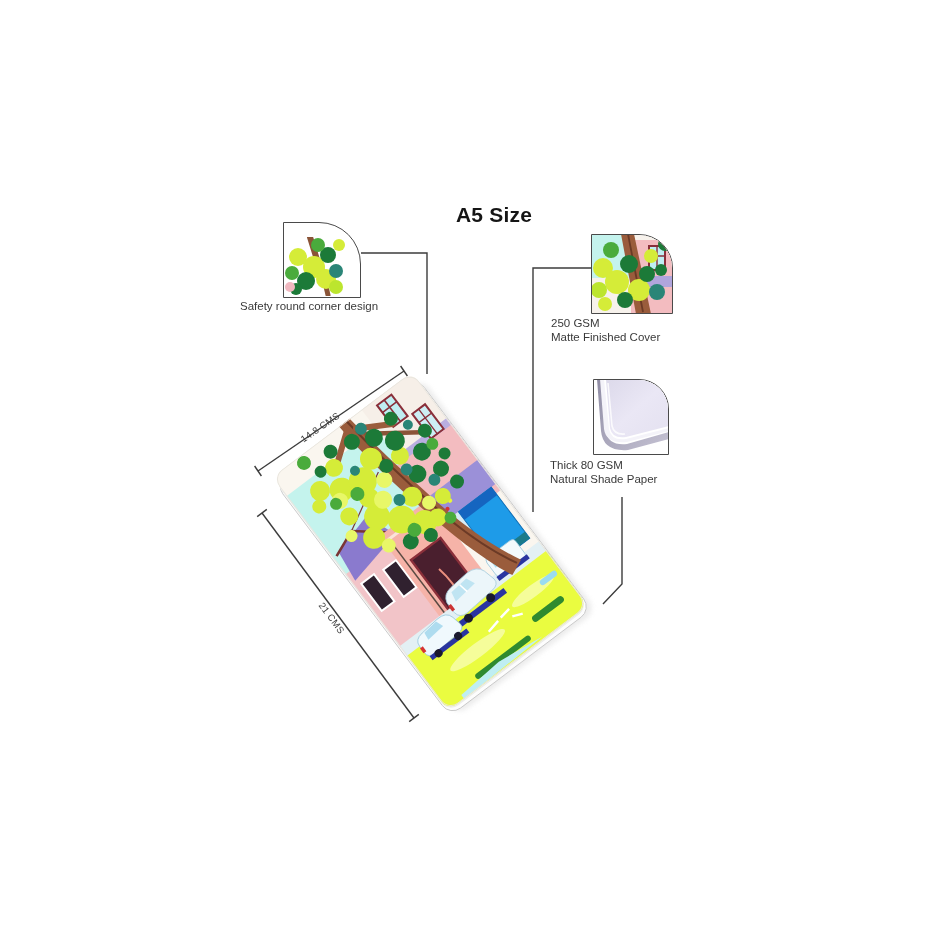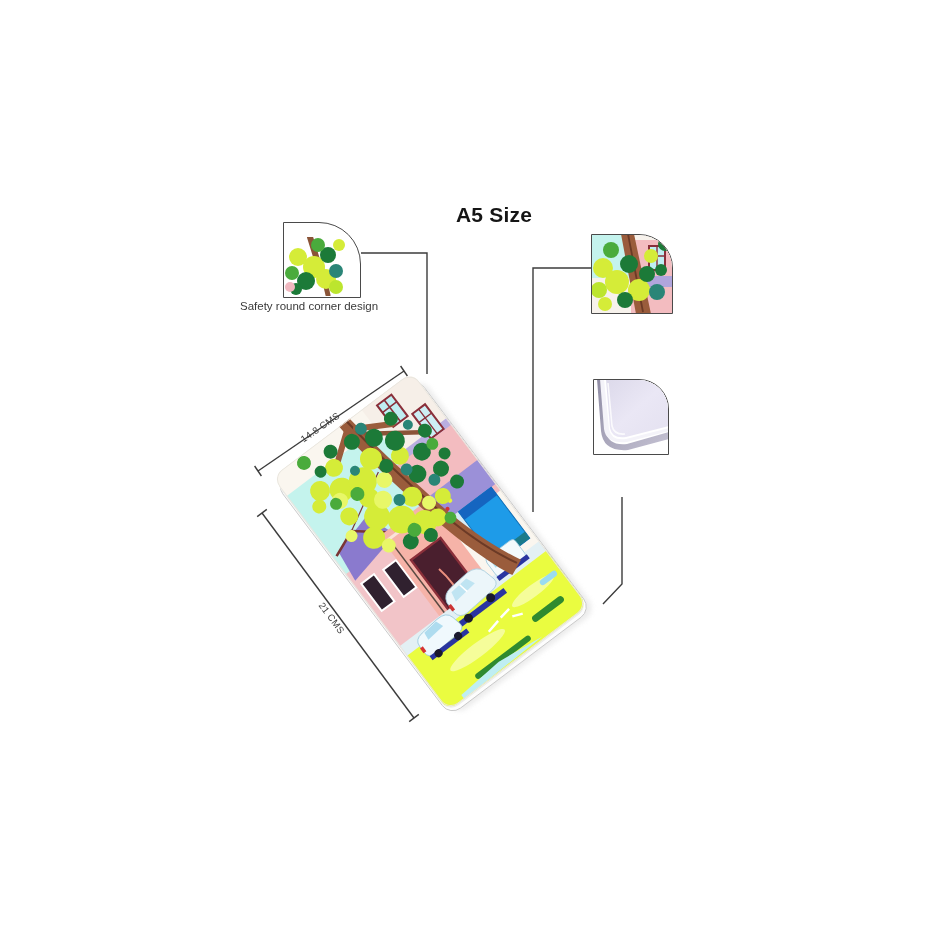--- a/index.html
+++ b/index.html
@@ -235,20 +235,24 @@
         <circle cx="56" cy="40" r="8" fill="#1c7a38"></circle>
       <circle cx="66" cy="58" r="8" fill="#2a8577"></circle>
         <circle cx="8" cy="56" r="8" fill="#bce52e"></circle>
       <circle cx="60" cy="22" r="7" fill="#d5ec38"></circle>
         <circle cx="70" cy="36" r="6" fill="#1c7a38"></circle>
       <circle cx="34" cy="66" r="8" fill="#1c7a38"></circle>
         <circle cx="14" cy="70" r="7" fill="#d5ec38"></circle>
       <circle cx="74" cy="10" r="7" fill="#1c7a38"></circle>
     </svg>
   </div>
+  <div class="caption cap2">
+    <div>250 GSM</div>
+    <div>Matte Finished Cover</div>
+  </div>
 
   <div class="callout-shape c3">
     <svg width="76" height="76" viewBox="0 0 76 76">
       <defs>
         <linearGradient id="sheetGrad" x1="0" y1="0" x2="1" y2="1">
           <stop offset="0" stop-color="#dcd9ea"></stop>
             <stop offset="0.5" stop-color="#eae7f5"></stop>
             <stop offset="1" stop-color="#e4e1f0"></stop>
         </linearGradient>
         <linearGradient id="edgeGrad" x1="0" y1="0" x2="1" y2="1">
@@ -256,20 +260,24 @@
             <stop offset="1" stop-color="#c6c3d4"></stop>
         </linearGradient>
       </defs>
       <rect width="76" height="76" fill="#ffffff"></rect>
       <path d="M9,0 L13,52 Q15,67 34,65 L76,53 L76,60 L35,71 Q10,73 8,52 L4,0 Z" fill="url(#edgeGrad)"></path>
       <path d="M11,0 L16,50 Q18,62 33,60 L76,49 L76,52 L34,63 Q13,65 11,50 L7,0 Z" fill="#f4f3f9"></path>
       <path d="M13,0 L76,0 L76,47 L33,58 Q19,60 17,49 L13,0 Z" fill="url(#sheetGrad)"></path>
       <path d="M15,4 L19,47 Q21,56 32,55" stroke="#ffffff" stroke-width="1.6" fill="none" opacity="0.8"></path>
     </svg>
   </div>
+  <div class="caption cap3">
+    <div>Thick 80 GSM</div>
+    <div>Natural Shade Paper</div>
+  </div>
 
   <svg class="overlay" style="position:absolute;left:0;top:0;pointer-events:none;" width="940" height="940" viewBox="0 0 940 940">
     <g stroke="#3c3c3c" stroke-width="1.4" fill="none">
 
       <path d="M361,253 H427 V374"></path>
 
       <path d="M591,268 H533 V512"></path>
 
       <path d="M622,497 V584 L603,604"></path>
 

